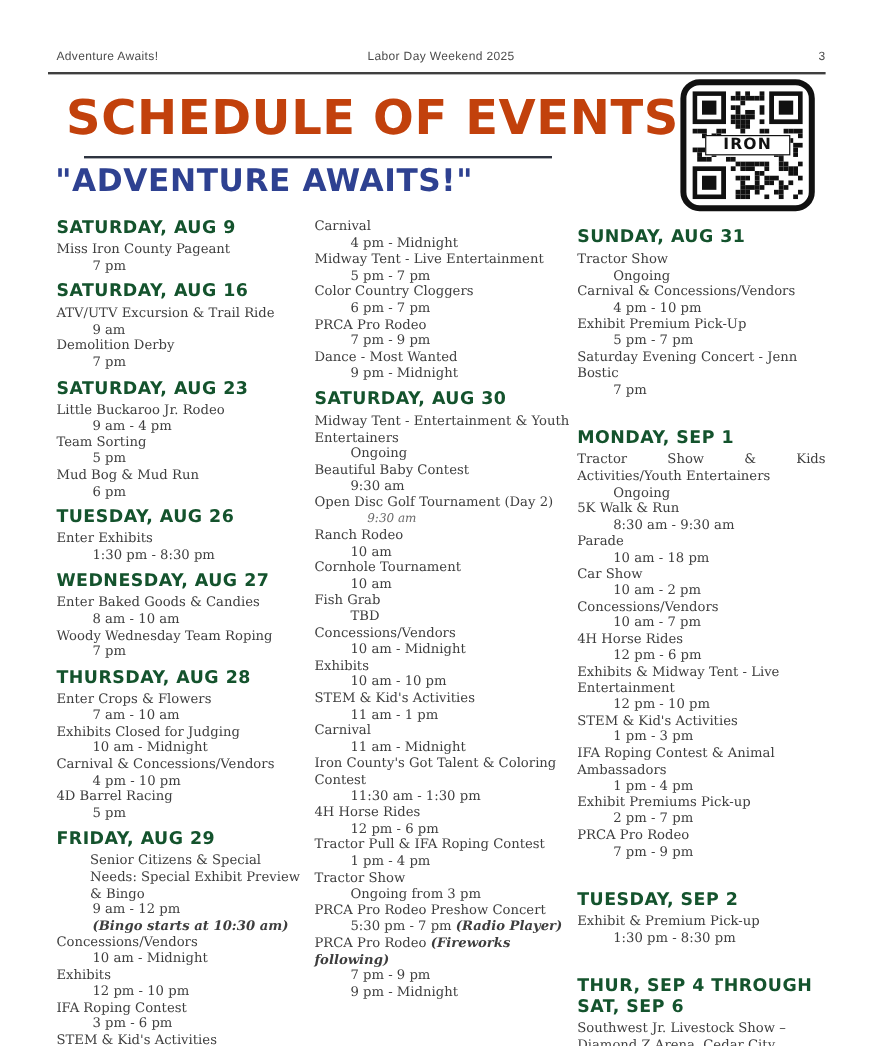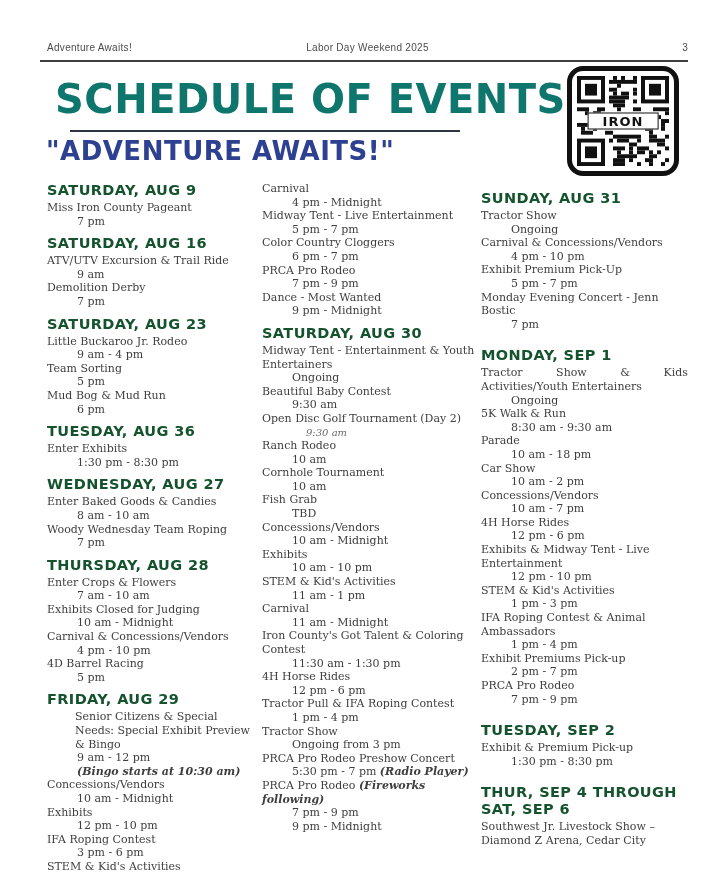--- a/index.html
+++ b/index.html
@@ -21,21 +21,21 @@
   .top-header .h-right { flex:1; text-align:right; }
   .header-rule {
     position:absolute; left:40px; width:648px; top:60px; height:1.5px;
     background:#3f3f3f;
   }
   
   .page-title {
     position:absolute; left:55px; top:76px; width:520px;
     font-family:"DejaVu Sans", sans-serif;
     font-size:40px; font-weight:800; letter-spacing:0.5px;
-    color:#0f766e; white-space:nowrap;
+    color:#c2410c; white-space:nowrap;
   }
   .title-underline {
     position:absolute; left:70px; top:130px; width:390px; height:1.5px;
     background:#2e3440;
   }
   .page-subtitle {
     position:absolute; left:46px; top:136px; width:470px;
     font-family:"DejaVu Sans", sans-serif;
     font-size:26px; font-weight:800; letter-spacing:0.5px;
     color:#2e4191; white-space:nowrap;
@@ -63,21 +63,21 @@
   .col-1 { left:47px;  top:182px; width:206px; }
   .col-2 { left:262px; top:182px; width:214px; }
   .col-3 { left:481px; top:190px; width:207px; }
   .day-heading {
     font-family:"DejaVu Sans", sans-serif;
     font-weight:800; font-size:14.5px; line-height:17px;
     letter-spacing:0.4px; color:#14532d;
     margin:7px 0 2px 0;
   }
   .day-heading.first { margin-top:0; }
-  .day-heading.gap-lg { margin-top:16px; }
+  .day-heading.gap-lg { margin-top:26px; }
   .event-name { }
   .event-name.indent { padding-left:28px; }
   .event-name.justify { text-align:justify; }
   .event-time { padding-left:30px; }
   .event-time.small { padding-left:44px; font-size:10px; color:#6a6a6a; }
   .seg-bi { font-weight:bold; font-style:italic; }
   .seg-it { font-style:italic; }
   
   .page-footer {
     position:absolute; left:0; right:0; top:846px;
@@ -264,21 +264,21 @@
       <div class="event-time">9 am - 4 pm</div>
     </div>
     <div class="event">
       <div class="event-name">Team Sorting</div>
       <div class="event-time">5 pm</div>
     </div>
     <div class="event">
       <div class="event-name">Mud Bog &amp; Mud Run</div>
       <div class="event-time">6 pm</div>
     </div>
-    <div class="day-heading">TUESDAY, AUG 36</div>
+    <div class="day-heading">TUESDAY, AUG 26</div>
     <div class="event">
       <div class="event-name">Enter Exhibits</div>
       <div class="event-time">1:30 pm - 8:30 pm</div>
     </div>
     <div class="day-heading">WEDNESDAY, AUG 27</div>
     <div class="event">
       <div class="event-name">Enter Baked Goods &amp; Candies</div>
       <div class="event-time">8 am - 10 am</div>
     </div>
     <div class="event">
@@ -422,21 +422,21 @@
     </div>
     <div class="event">
       <div class="event-name">Carnival &amp; Concessions/Vendors</div>
       <div class="event-time">4 pm - 10 pm</div>
     </div>
     <div class="event">
       <div class="event-name">Exhibit Premium Pick-Up</div>
       <div class="event-time">5 pm - 7 pm</div>
     </div>
     <div class="event">
-      <div class="event-name">Monday Evening Concert - Jenn Bostic</div>
+      <div class="event-name">Saturday Evening Concert - Jenn Bostic</div>
       <div class="event-time">7 pm</div>
     </div>
     <div class="day-heading gap-lg">MONDAY, SEP 1</div>
     <div class="event">
       <div class="event-name justify">Tractor Show &amp; Kids Activities/Youth Entertainers</div>
       <div class="event-time">Ongoing</div>
     </div>
     <div class="event">
       <div class="event-name">5K Walk &amp; Run</div>
       <div class="event-time">8:30 am - 9:30 am</div>

